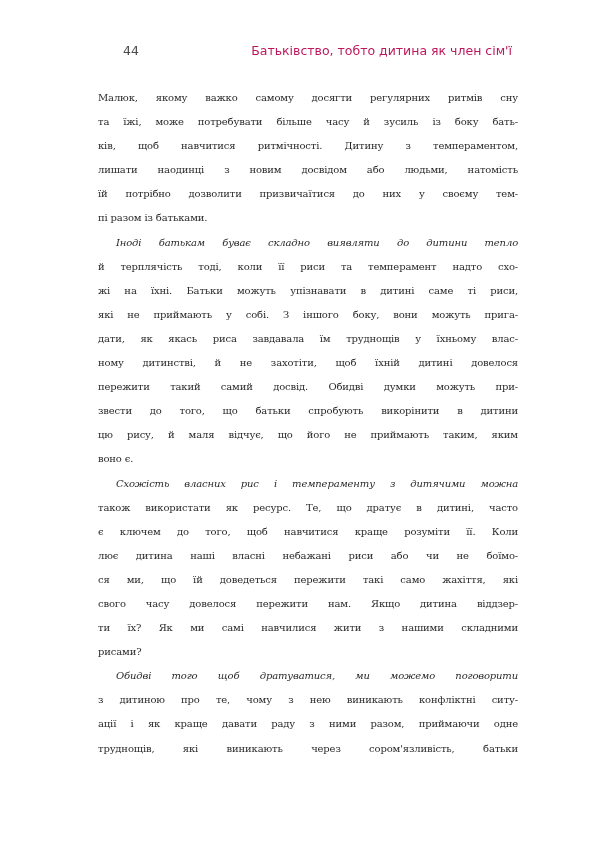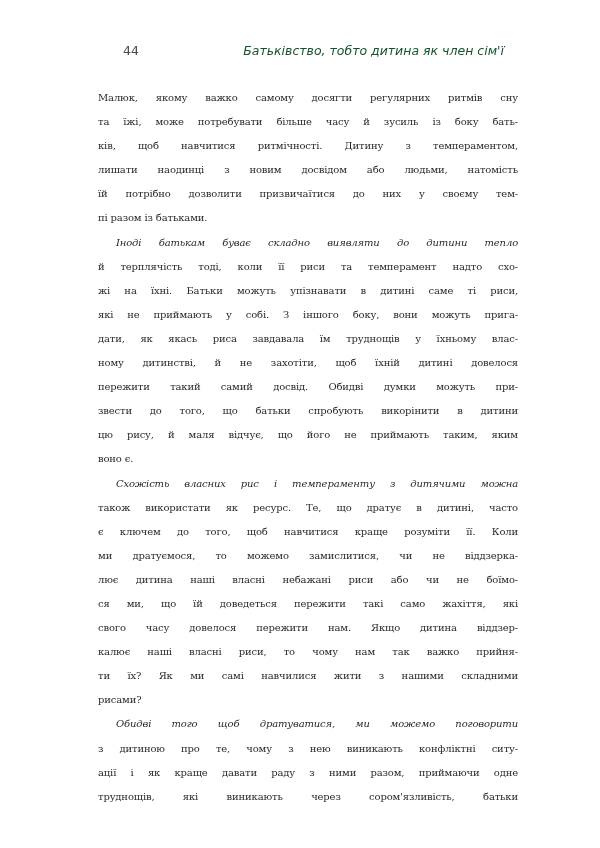--- a/index.html
+++ b/index.html
@@ -9,21 +9,21 @@
     font-family: "DejaVu Serif", "Liberation Serif", serif;
     color: #2a2a2a;
   }
   .page { position: absolute; left: 0; top: 0; width: 600px; height: 848px; }
   .running-head {
     position: absolute; left: 98px; top: 43px; width: 418px; height: 18px;
     font-family: "DejaVu Sans", "Liberation Sans", sans-serif;
     font-size: 12.5px; color: #4a4a4a;
   }
   .page-number { position: absolute; left: 16px; top: 0; margin-left: 9px; }
-  .chapter-title { position: absolute; right: 12px; top: 0; font-style: italic; color: #14532d; }
+  .chapter-title { position: absolute; right: 4px; top: 0; color: #be185d; }
   .body-text {
     position: absolute; left: 98px; top: 86px; width: 420px;
   }
   .line {
     height: 24.1px; line-height: 24.1px; font-size: 10px;
     white-space: nowrap; text-align: justify; text-align-last: justify;
     letter-spacing: -0.15px;
   }
   .line.last { text-align-last: left; }
   .line.indent { padding-left: 18px; font-style: italic; }
@@ -49,25 +49,23 @@
       <div class="line">які не приймають у собі. З іншого боку, вони можуть прига-</div>
       <div class="line">дати, як якась риса завдавала їм труднощів у їхньому влас-</div>
       <div class="line">ному дитинстві, й не захотіти, щоб їхній дитині довелося</div>
       <div class="line">пережити такий самий досвід. Обидві думки можуть при-</div>
       <div class="line">звести до того, що батьки спробують викорінити в дитини</div>
       <div class="line">цю рису, й маля відчує, що його не приймають таким, яким</div>
       <div class="line last">воно є.</div>
       <div class="line indent">Схожість власних рис і темпераменту з дитячими можна</div>
       <div class="line">також використати як ресурс. Те, що дратує в дитині, часто</div>
       <div class="line">є ключем до того, щоб навчитися краще розуміти її. Коли</div>
-      <div class="line">ми дратуємося, то можемо замислитися, чи не віддзерка-</div>
       <div class="line">лює дитина наші власні небажані риси або чи не боїмо-</div>
       <div class="line">ся ми, що їй доведеться пережити такі само жахіття, які</div>
       <div class="line">свого часу довелося пережити нам. Якщо дитина віддзер-</div>
-      <div class="line">калює наші власні риси, то чому нам так важко прийня-</div>
       <div class="line">ти їх? Як ми самі навчилися жити з нашими складними</div>
       <div class="line last">рисами?</div>
       <div class="line indent">Обидві того щоб дратуватися, ми можемо поговорити</div>
       <div class="line">з дитиною про те, чому з нею виникають конфліктні ситу-</div>
       <div class="line">ації і як краще давати раду з ними разом, приймаючи одне</div>
       <div class="line">труднощів, які виникають через сором'язливість, батьки</div>
     </div>
 </div>
 
 </body></html>

